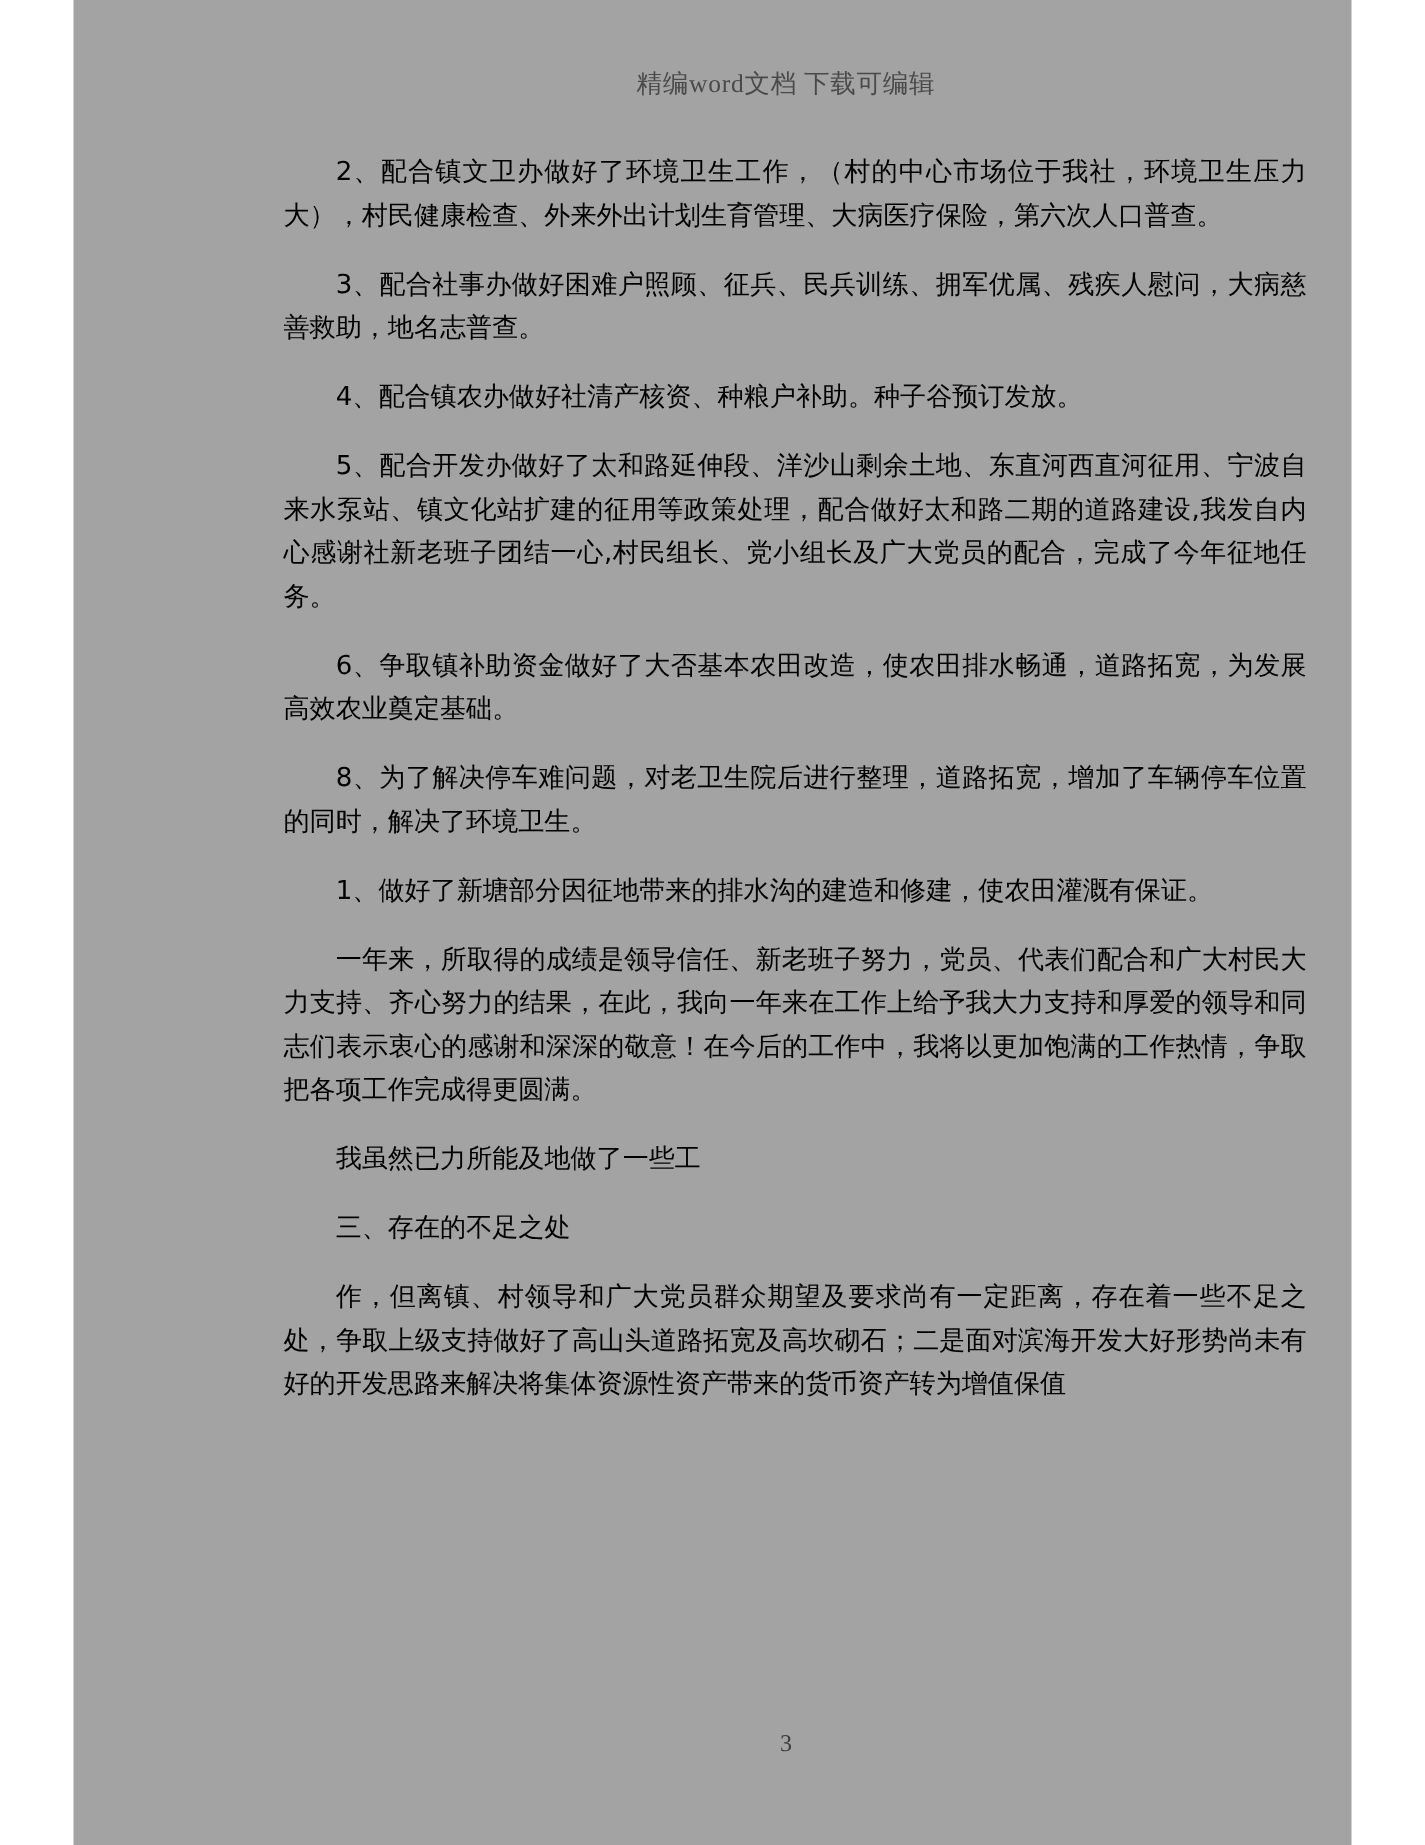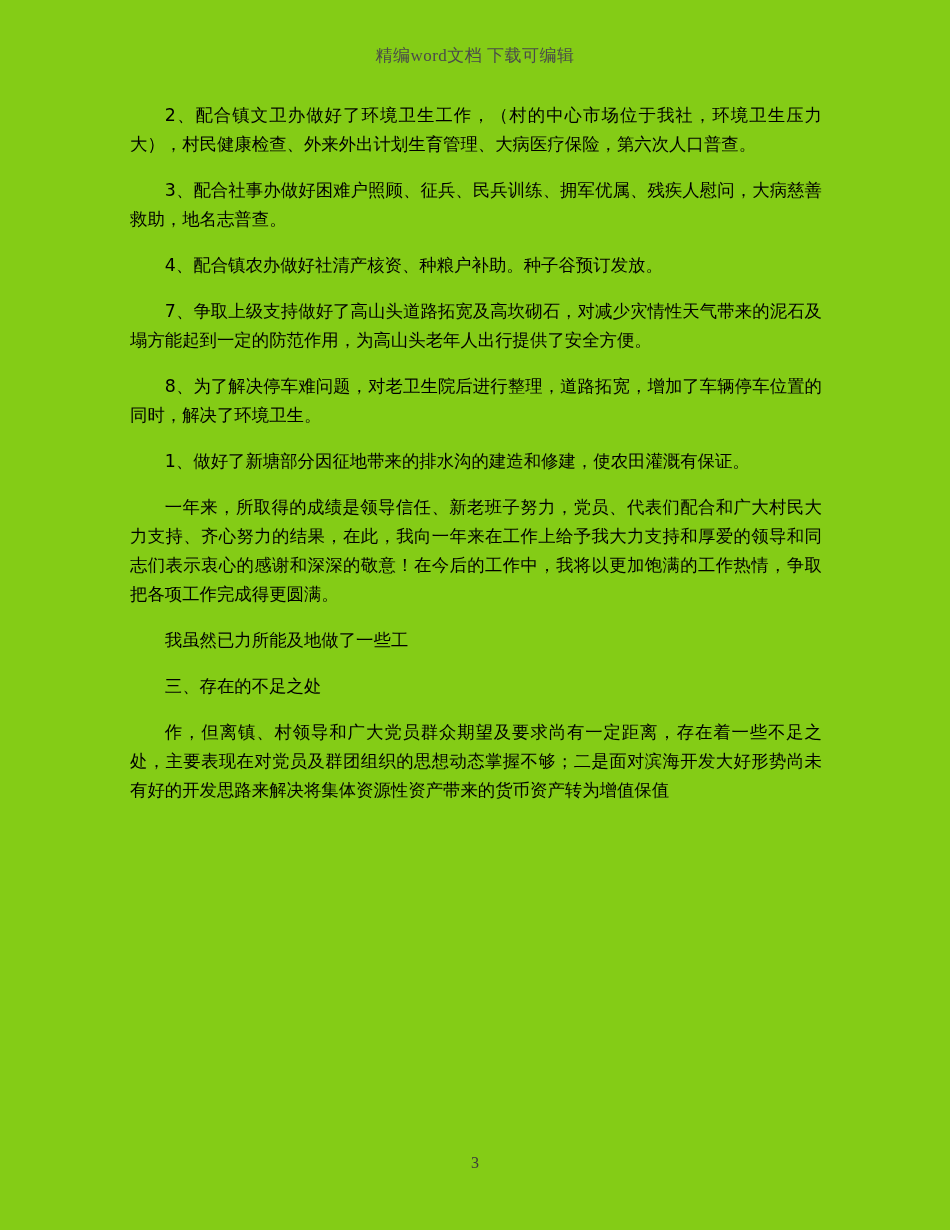--- a/index.html
+++ b/index.html
@@ -3,24 +3,24 @@
 <meta charset="utf-8">
 <title>Document Page</title>
 <style>
   html, body {
     margin: 0;
     padding: 0;
     background: #ffffff;
   }
   .page {
     position: relative;
-    width: 950px;
+    width: 852px;
     height: 1230px;
     margin: 0 auto;
-    background: #84cc16;
+    background: #a3a3a3;
     overflow: hidden;
     box-sizing: border-box;
   }
   .page-header {
     position: absolute;
     top: 44px;
     left: 0;
     width: 950px;
     text-align: center;
     font-family: "Liberation Serif", "DejaVu Serif", serif;
@@ -35,21 +35,21 @@
     left: 130px;
     width: 692px;
   }
   .para {
     font-family: "DejaVu Sans", "Liberation Sans", sans-serif;
     font-size: 17.4px;
     line-height: 29px;
     color: #000000;
     text-align: justify;
     text-justify: inter-character;
-    margin: 0 0 17px 0;
+    margin: 0 0 17px 10px;
     word-break: break-all;
     letter-spacing: 0px;
   }
   .para.indent {
     text-indent: 2em;
   }
   .para.heading {
     text-indent: 2em;
   }
   .para.last {
@@ -74,34 +74,35 @@
   <div class="page-header">精编word文档  下载可编辑</div>
 
   <div class="body-block">
 
     <p class="para indent">2、配合镇文卫办做好了环境卫生工作，（村的中心市场位于我社，环境卫生压力大），村民健康检查、外来外出计划生育管理、大病医疗保险，第六次人口普查。</p>
 
     <p class="para indent">3、配合社事办做好困难户照顾、征兵、民兵训练、拥军优属、残疾人慰问，大病慈善救助，地名志普查。</p>
 
     <p class="para indent">4、配合镇农办做好社清产核资、种粮户补助。种子谷预订发放。</p>
 
+    <p class="para indent">5、配合开发办做好了太和路延伸段、洋沙山剩余土地、东直河西直河征用、宁波自来水泵站、镇文化站扩建的征用等政策处理，配合做好太和路二期的道路建设,我发自内心感谢社新老班子团结一心,村民组长、党小组长及广大党员的配合，完成了今年征地任务。</p>
 
+    <p class="para indent">6、争取镇补助资金做好了大否基本农田改造，使农田排水畅通，道路拓宽，为发展高效农业奠定基础。</p>
 
-    <p class="para indent">7、争取上级支持做好了高山头道路拓宽及高坎砌石，对减少灾情性天气带来的泥石及塌方能起到一定的防范作用，为高山头老年人出行提供了安全方便。</p>
 
     <p class="para indent">8、为了解决停车难问题，对老卫生院后进行整理，道路拓宽，增加了车辆停车位置的同时，解决了环境卫生。</p>
 
 
     <p class="para indent">1、做好了新塘部分因征地带来的排水沟的建造和修建，使农田灌溉有保证。</p>
 
     <p class="para indent">一年来，所取得的成绩是领导信任、新老班子努力，党员、代表们配合和广大村民大力支持、齐心努力的结果，在此，我向一年来在工作上给予我大力支持和厚爱的领导和同志们表示衷心的感谢和深深的敬意！在今后的工作中，我将以更加饱满的工作热情，争取把各项工作完成得更圆满。</p>
 
     <p class="para heading">我虽然已力所能及地做了一些工</p>
 
     <p class="para heading">三、存在的不足之处</p>
 
-    <p class="para indent last">作，但离镇、村领导和广大党员群众期望及要求尚有一定距离，存在着一些不足之处，主要表现在对党员及群团组织的思想动态掌握不够；二是面对滨海开发大好形势尚未有好的开发思路来解决将集体资源性资产带来的货币资产转为增值保值</p>
+    <p class="para indent last">作，但离镇、村领导和广大党员群众期望及要求尚有一定距离，存在着一些不足之处，争取上级支持做好了高山头道路拓宽及高坎砌石；二是面对滨海开发大好形势尚未有好的开发思路来解决将集体资源性资产带来的货币资产转为增值保值</p>
 
   </div>
 
   <div class="page-number">3</div>
 
 </div>
 
 </body></html>

